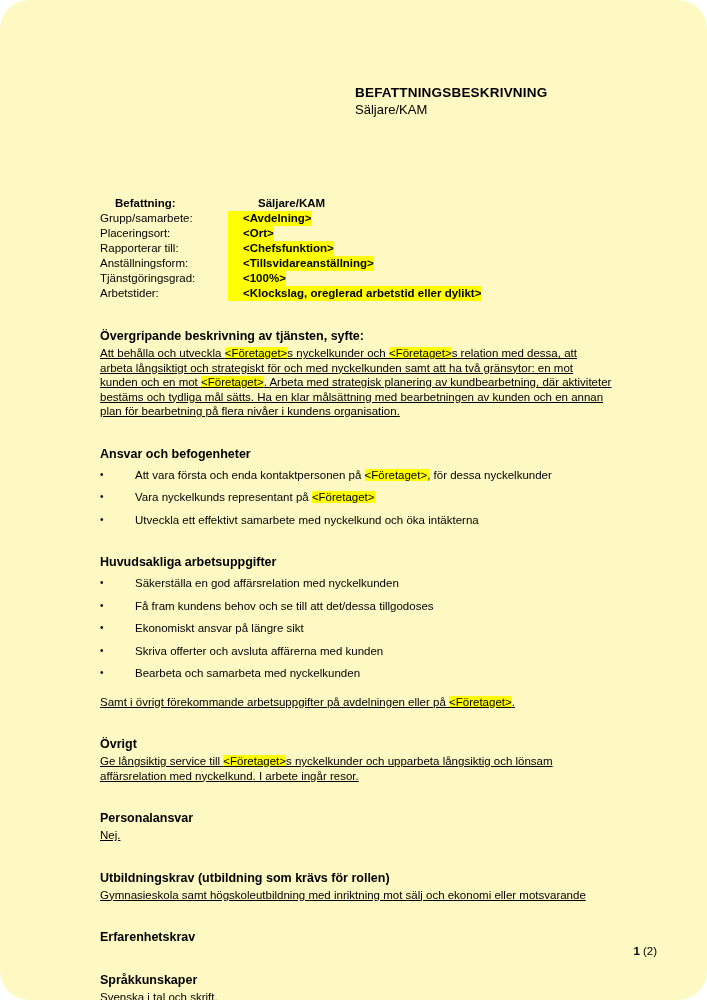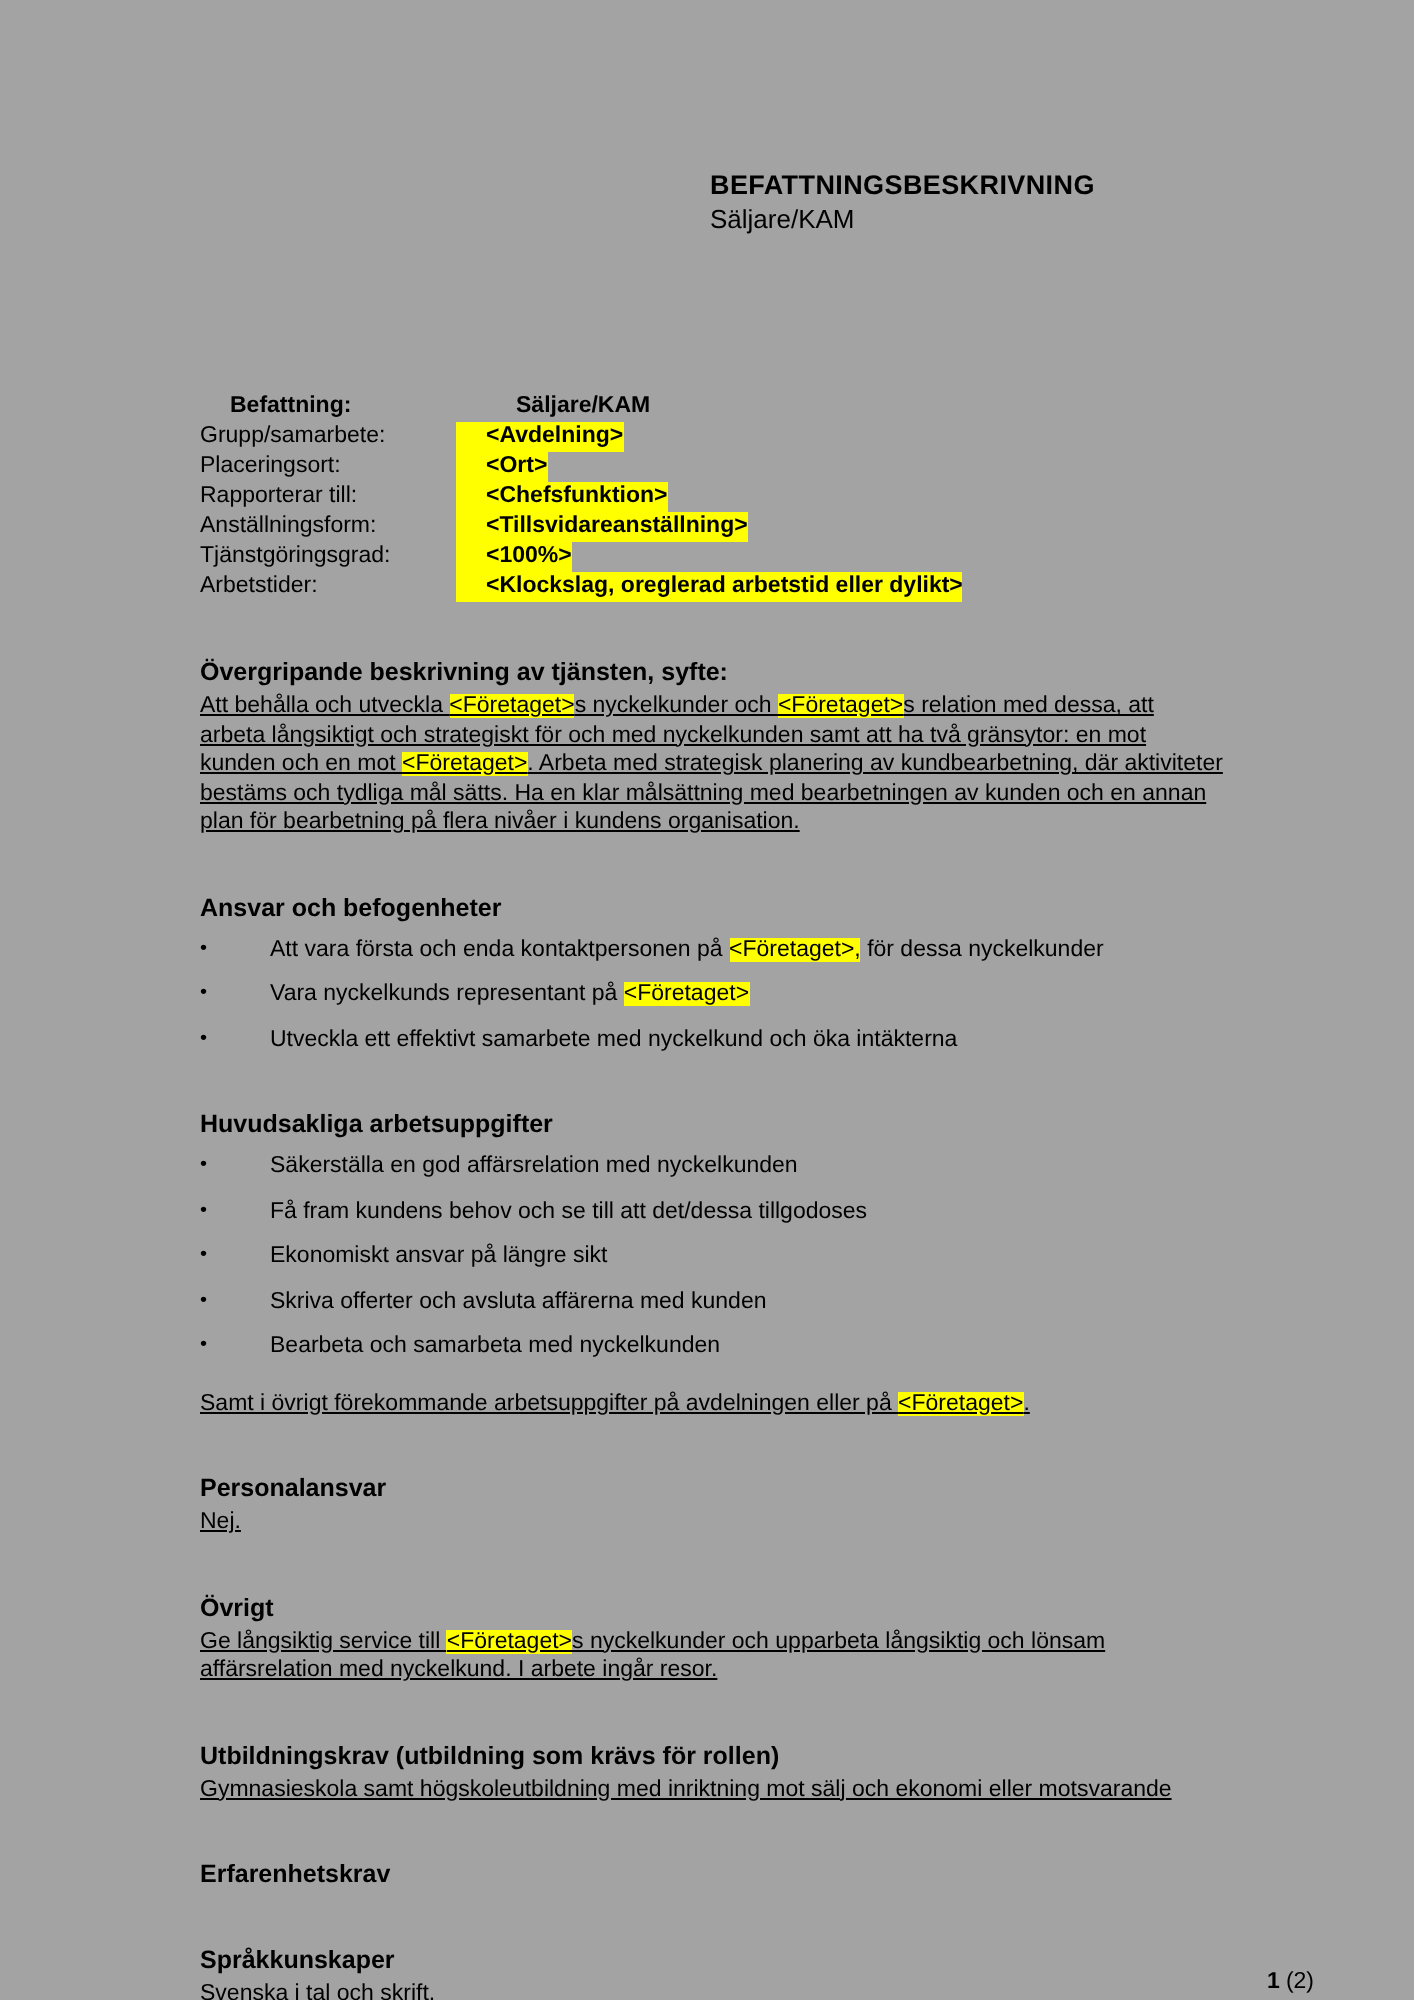--- a/index.html
+++ b/index.html
@@ -1,25 +1,26 @@
 <!DOCTYPE html>
 <html><head>
 <meta charset="utf-8">
 <style>
   html, body { margin: 0; padding: 0; background: #ffffff; }
   .page {
     position: relative;
     width: 707px;
     height: 1000px;
-    background: #a3a3a3;
+    background: #fef9c3;
     color: #000000;
     font-family: "Liberation Sans", sans-serif;
     font-size: 11.5px;
     line-height: 14.5px;
     overflow: hidden;
+    border-radius: 29px;
   }
   .content {
     position: absolute;
     left: 100px;
     top: 84px;
     width: 512px;
   }
   .doc-header { margin-left: 255px; }
   .doc-title {
     font-size: 13.5px;
@@ -51,21 +52,20 @@
   .bullet-glyph { width: 35px; flex: 0 0 35px; font-size: 10px; }
   .bullet-text { flex: 1; }
 
   .standalone-para { margin-top: 14px; }
 
   .footer {
     position: absolute;
     right: 50px;
     top: 944px;
     font-size: 11.5px;
-    margin-top: 40px;
   }
   .footer .sep { margin-left: 3px; }
 </style>
 </head>
 <body>
 
 <div class="page">
   <div class="content">
 
     <div class="doc-header">
@@ -149,27 +149,27 @@
         <div class="bullet-item">
           <span class="bullet-glyph">•</span>
           <span class="bullet-text"><span>Bearbeta och samarbeta med nyckelkunden</span></span>
         </div>
       </div>
     </div>
 
     <p class="para standalone-para"><span>Samt i övrigt förekommande arbetsuppgifter på avdelningen eller på </span><span class="hl">&lt;Företaget&gt;</span><span>.</span></p>
 
     <div class="section">
-      <div class="section-heading">Personalansvar</div>
-      <p class="para"><span>Nej.</span></p>
+      <div class="section-heading">Övrigt</div>
+      <p class="para"><span>Ge långsiktig service till </span><span class="hl">&lt;Företaget&gt;</span><span>s nyckelkunder och upparbeta långsiktig och lönsam affärsrelation med nyckelkund. I arbete ingår resor.</span></p>
     </div>
 
     <div class="section">
-      <div class="section-heading">Övrigt</div>
-      <p class="para"><span>Ge långsiktig service till </span><span class="hl">&lt;Företaget&gt;</span><span>s nyckelkunder och upparbeta långsiktig och lönsam affärsrelation med nyckelkund. I arbete ingår resor.</span></p>
+      <div class="section-heading">Personalansvar</div>
+      <p class="para"><span>Nej.</span></p>
     </div>
 
     <div class="section">
       <div class="section-heading">Utbildningskrav (utbildning som krävs för rollen)</div>
       <p class="para"><span>Gymnasieskola samt högskoleutbildning med inriktning mot sälj och ekonomi eller motsvarande</span></p>
     </div>
 
     <div class="section">
       <div class="section-heading">Erfarenhetskrav</div>
     </div>

